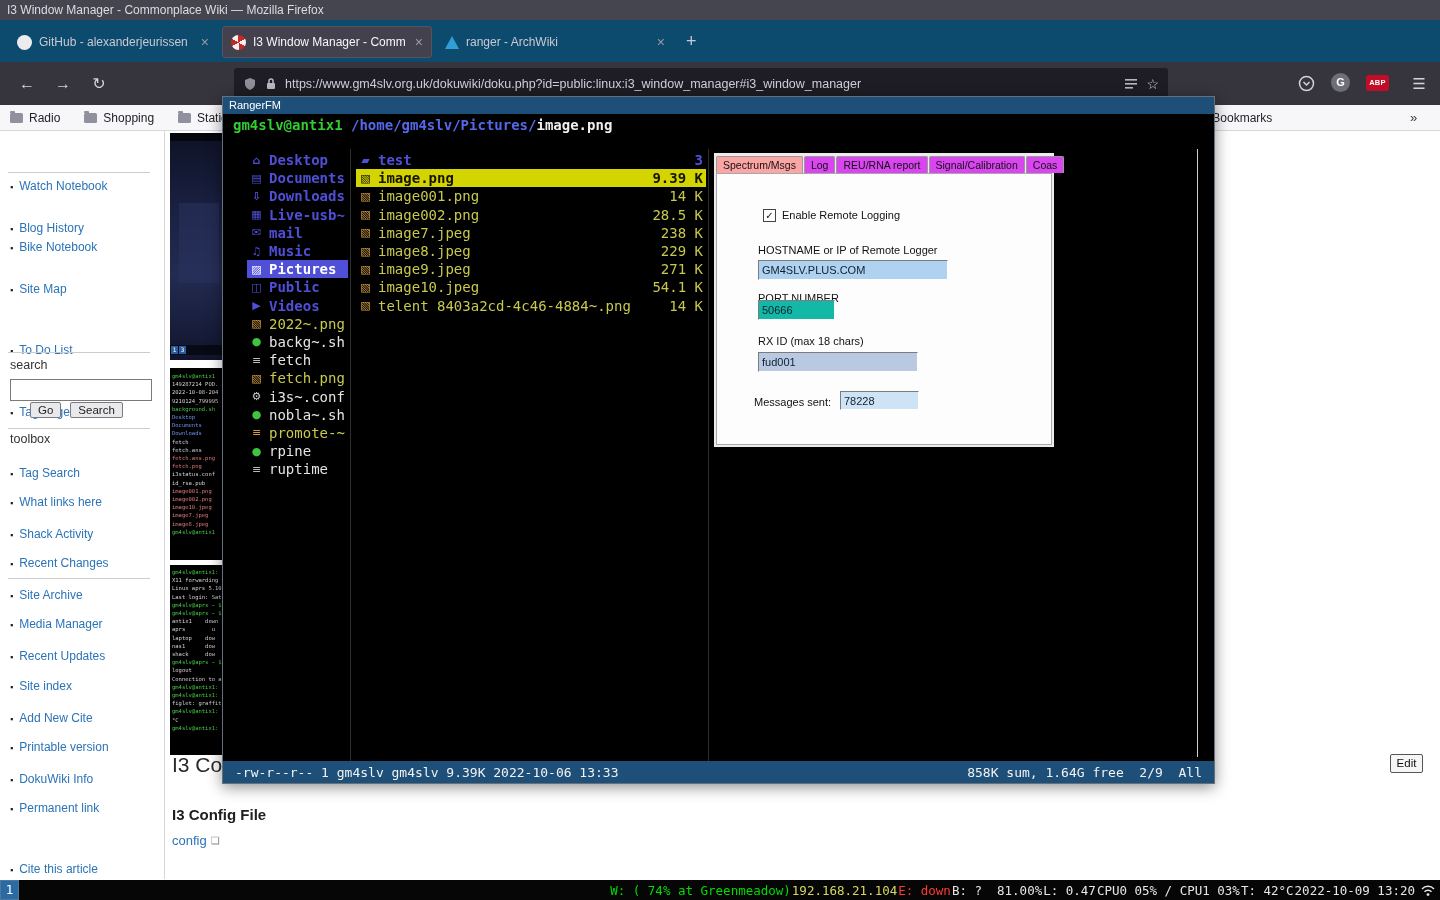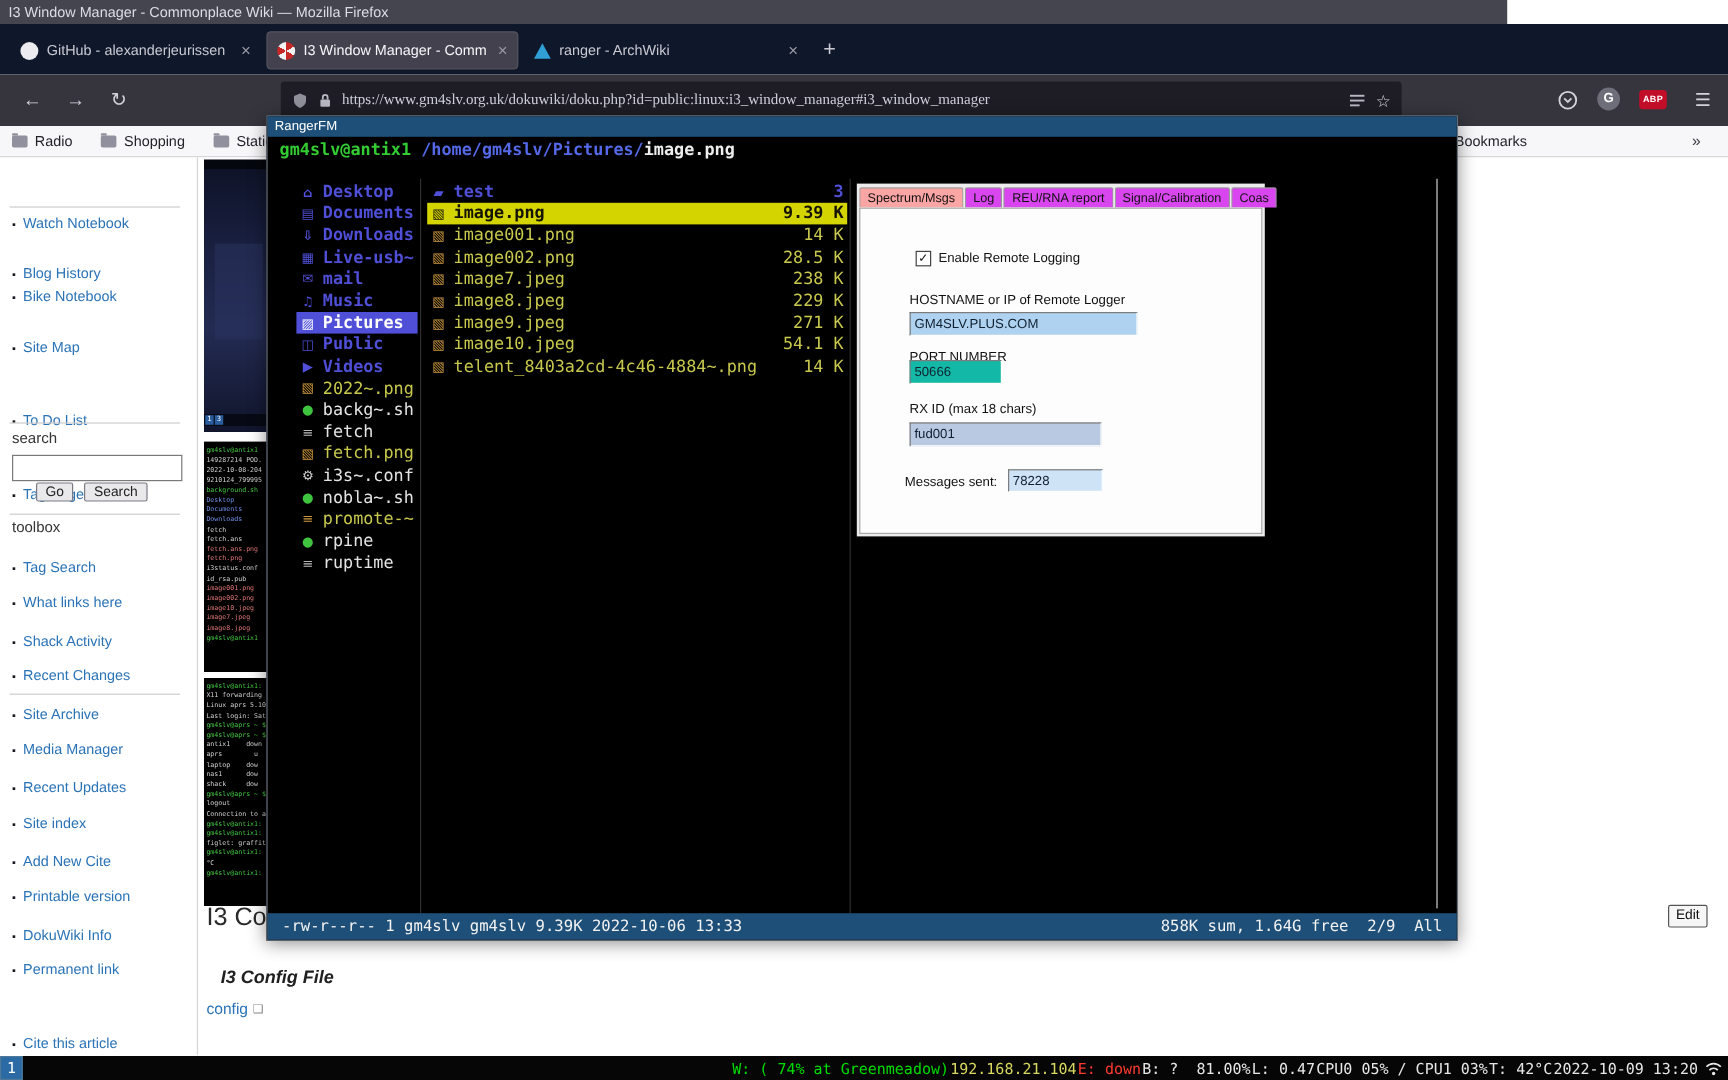--- a/index.html
+++ b/index.html
@@ -1,43 +1,43 @@
 <!DOCTYPE html>
 <html><head>
 <meta charset="utf-8">
 <style>
   html,body{margin:0;padding:0;}
   body{width:1440px;height:900px;position:relative;overflow:hidden;background:#fff;
        font-family:"Liberation Sans",sans-serif;}
 
   
-  #titlebar{position:absolute;left:0;top:0;width:1256px;height:20px;background:#45454f;
+  #titlebar{position:absolute;left:0;top:0;width:1440px;height:20px;background:#45454f;
             color:#dcdce4;font-size:12px;line-height:20px;padding-left:7px;box-sizing:border-box;z-index:2;}
-  #tabbar{position:absolute;left:0;top:20px;width:1440px;height:42px;background:#0f172a;z-index:2;}
+  #tabbar{position:absolute;left:0;top:20px;width:1440px;height:42px;background:#0c4a6e;z-index:2;}
   .tab{position:absolute;top:6px;height:32px;width:210px;display:flex;align-items:center;gap:7px;
        padding:0 9px;box-sizing:border-box;border-radius:4px;color:#c9c9d2;font-size:12px;}
   .tab.active{background:#42414d;color:#f6f6fa;box-shadow:0 0 0 1px #55545f inset;}
   .tab .tlabel{flex:1;overflow:hidden;white-space:nowrap;}
   .tab .close{color:#9a9aa5;font-size:14px;flex:none;}
   #tab1{left:8px;}#tab2{left:222px;}#tab3{left:436px;width:238px;}
   .favicon{width:15px;height:15px;flex:none;border-radius:50%;}
   .fav-github{background:#ececf0;}
   .fav-wiki{background:conic-gradient(#c62828 0 60deg,#f2f2f2 60deg 120deg,#c62828 120deg 180deg,
             #f2f2f2 180deg 240deg,#c62828 240deg 300deg,#f2f2f2 300deg 360deg);}
   .fav-arch{width:0;height:0;border-radius:0;border-left:7px solid transparent;border-right:7px solid transparent;
             border-bottom:13px solid #2f9fd6;}
   #newtab{position:absolute;left:686px;top:11px;color:#c9c9d2;font-size:18px;line-height:20px;}
 
   #navbar{position:absolute;left:0;top:62px;width:1440px;height:43px;background:#36353e;z-index:2;}
   .navbtn{position:absolute;top:7px;width:30px;height:30px;color:#d3d3dc;font-size:16px;
           text-align:center;line-height:30px;border-radius:4px;}
   #backbtn{left:12px;}#fwdbtn{left:48px;}#reloadbtn{left:84px;}
   #urlfield{position:absolute;left:234px;top:6px;width:934px;height:31px;background:#1e1d25;border-radius:3px;
             display:flex;align-items:center;color:#cfcfda;font-size:12.5px;padding:0 9px;box-sizing:border-box;gap:8px;}
-  #urltext{flex:1;white-space:nowrap;overflow:hidden;font-family:Liberation Serif, serif;}
+  #urltext{flex:1;white-space:nowrap;overflow:hidden;}
   .star{font-size:14px;color:#d3d3dc;}
   #pocket{position:absolute;left:1298px;top:13px;}
   #account{position:absolute;left:1331px;top:11px;width:19px;height:19px;border-radius:50%;background:#6e6e7a;
            color:#fff;font-size:11px;font-weight:bold;text-align:center;line-height:19px;}
   #abp{position:absolute;left:1366px;top:13px;width:23px;height:16px;background:#c10d28;border-radius:3px;
        color:#fff;font-size:7.5px;font-weight:bold;text-align:center;line-height:16px;letter-spacing:.3px;}
   #menubtn{position:absolute;left:1405px;top:7px;width:28px;height:30px;color:#d3d3dc;font-size:15px;
            text-align:center;line-height:30px;}
 
   #bookmarksbar{position:absolute;left:0;top:105px;width:1440px;height:26px;background:#f7f7f9;
@@ -77,21 +77,21 @@
   #thumb3{top:565px;height:190px;background:#000;padding:3px 2px;box-sizing:border-box;}
   .tline{font:5.5px/8.2px "DejaVu Sans Mono",monospace;white-space:pre;overflow:hidden;}
   .tline.g{color:#45c845;}.tline.w{color:#d0d0d0;}
   .tline.b{color:#6f8fe8;}.tline.r{color:#e07878;}
 
   
   #secheading{position:absolute;left:172px;top:753px;font-size:21px;color:#2a2a2a;z-index:1;}
   #editbtn{position:absolute;left:1390px;top:754px;min-width:33px;height:19px;border:1px solid #555;
            background:#f6f6f6;font-size:11.5px;text-align:center;line-height:17px;color:#111;
            border-radius:2px;box-sizing:border-box;padding:0 4px;z-index:1;}
-  #fileheading{position:absolute;left:184px;top:806px;font-size:15px;font-weight:bold;color:#202020;z-index:1;font-style:italic;}
+  #fileheading{position:absolute;left:172px;top:806px;font-size:15px;font-weight:bold;color:#202020;z-index:1;}
   #configlink{position:absolute;left:172px;top:833px;font-size:13px;color:#2b73b7;display:flex;gap:4px;
               align-items:center;z-index:1;}
   #configlink .extlink{font-size:10px;color:#8a8a8a;}
 
   
   #ranger{position:absolute;left:222px;top:96px;width:993px;height:688px;background:#000;
           border:1px solid #66707a;box-sizing:border-box;z-index:50;box-shadow:0 3px 14px rgba(0,0,0,.45);}
   #rtitle{height:17px;background:#1d4f78;color:#fff;font-size:11px;line-height:17px;padding-left:6px;}
   #rprompt{position:absolute;left:10px;top:20px;font:bold 14px "DejaVu Sans Mono",monospace;white-space:pre;}
   .pu{color:#33cc33;}.pp{color:#5468e8;}.pf{color:#eeeeee;font-weight:bold;}

